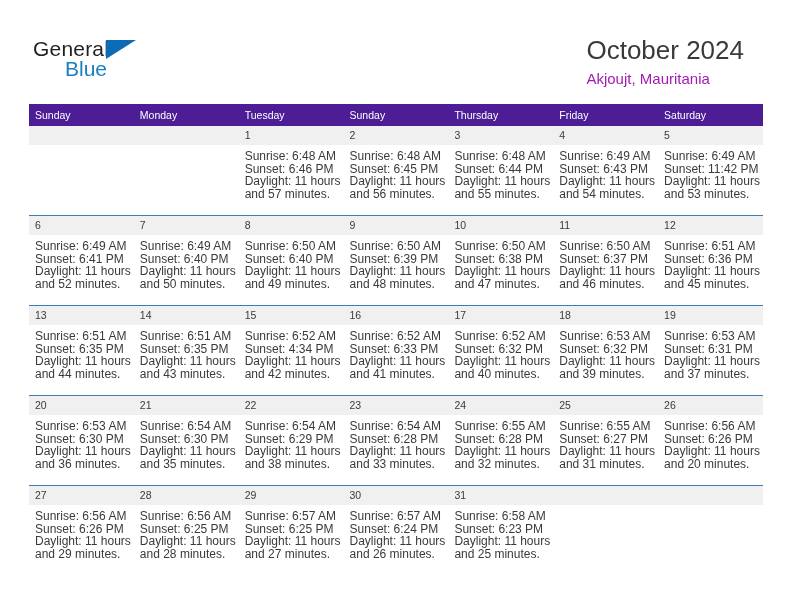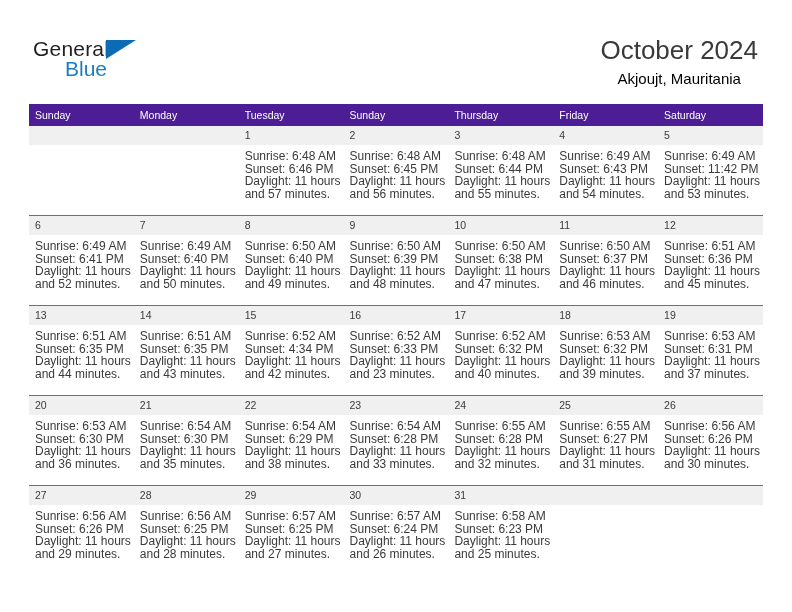--- a/index.html
+++ b/index.html
@@ -61,35 +61,35 @@
     left: 32px;
     top: 20px;
     font-size: 21px;
     color: #1a7fc1;
     line-height: 22px;
     white-space: nowrap;
   }
 
   .title-block {
     position: absolute;
-    right: 34px;
+    right: 48px;
     top: 34px;
-    text-align: center;
+    text-align: left;
   }
   .cal-title {
     font-size: 26px;
     color: #3a3a3a;
     line-height: 32px;
     white-space: nowrap;
     font-weight: normal;
     margin: 0;
   }
   .cal-subtitle {
     font-size: 15px;
-    color: #000000;
+    color: #a21caf;
     line-height: 20px;
     margin-top: 3px;
     white-space: nowrap;
   }
 
   
   .calendar {
     position: absolute;
     left: 29px;
     top: 104px;
@@ -373,21 +373,21 @@
           </div>
         </div>
           </td>
         <td>
             <div class="daycell-inner">
           <span class="daynum">16</span>
           <div class="details">
             <div>Sunrise: 6:52 AM</div>
             <div>Sunset: 6:33 PM</div>
             <div>Daylight: 11 hours</div>
-            <div>and 23 minutes.</div>
+            <div>and 41 minutes.</div>
           </div>
         </div>
           </td>
         <td>
             <div class="daycell-inner">
           <span class="daynum">17</span>
           <div class="details">
             <div>Sunrise: 6:52 AM</div>
             <div>Sunset: 6:32 PM</div>
             <div>Daylight: 11 hours</div>
@@ -486,21 +486,21 @@
           </div>
         </div>
           </td>
         <td>
             <div class="daycell-inner">
           <span class="daynum">26</span>
           <div class="details">
             <div>Sunrise: 6:56 AM</div>
             <div>Sunset: 6:26 PM</div>
             <div>Daylight: 11 hours</div>
-            <div>and 30 minutes.</div>
+            <div>and 20 minutes.</div>
           </div>
         </div>
           </td>
       </tr>
 
       <tr class="week">
         <td>
             <div class="daycell-inner">
           <span class="daynum">27</span>
           <div class="details">

